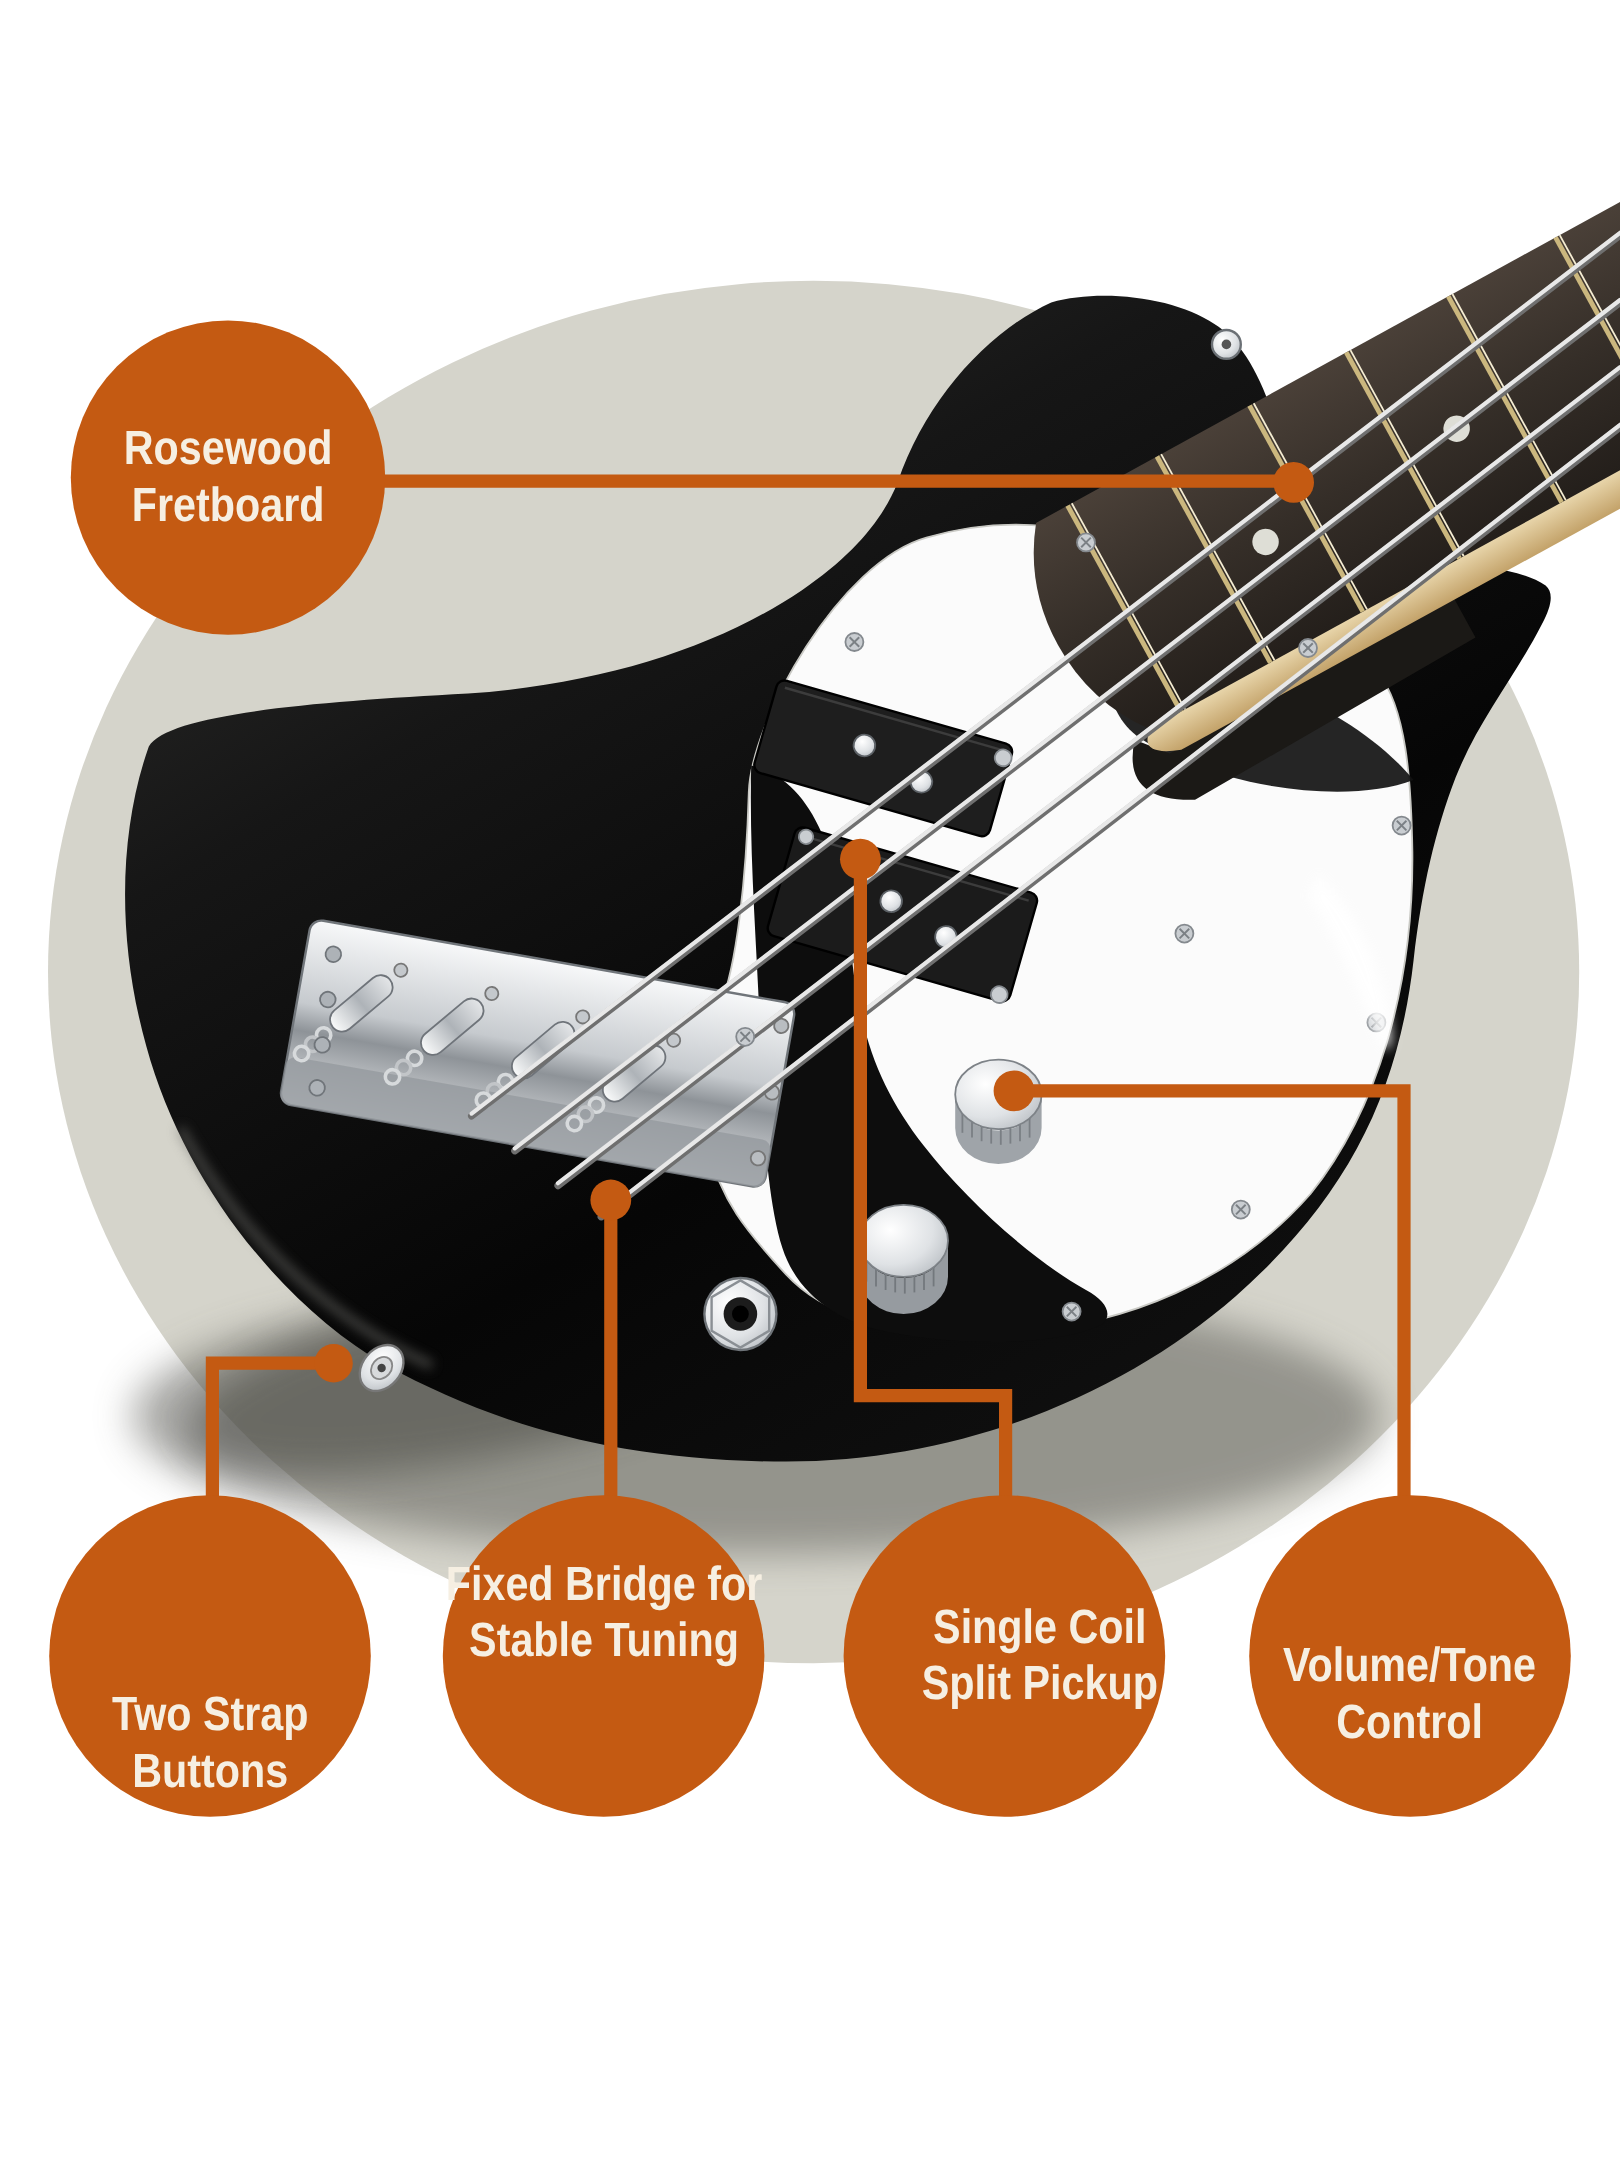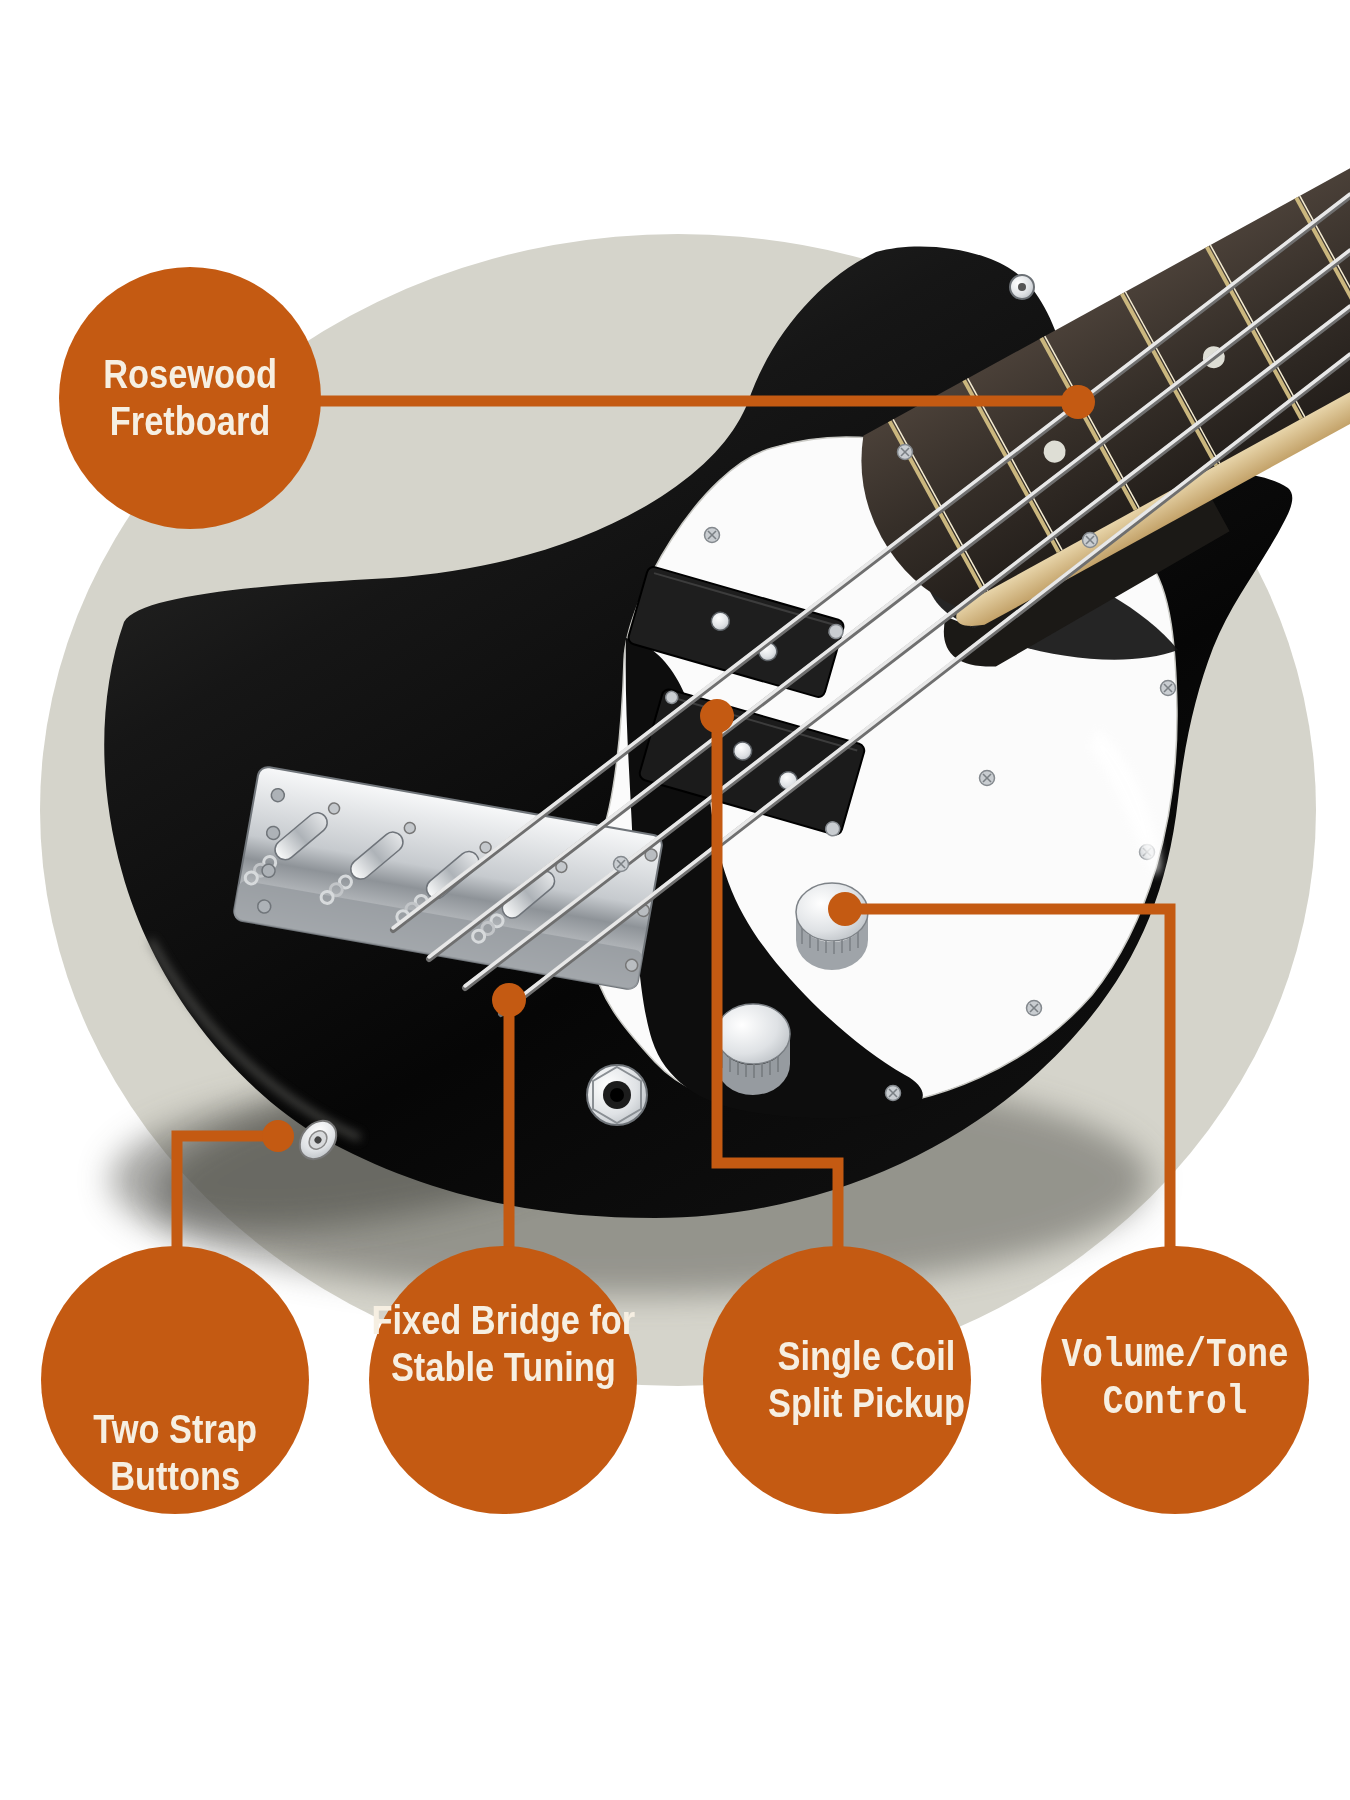--- a/index.html
+++ b/index.html
@@ -313,19 +313,19 @@
       <span>Fixed Bridge for</span>
       <span>Stable Tuning</span>
     </div>
   </div>
   <div class="callout-label" style="left:732px;top:1246px;width:268px;height:268px;">
     <div class="callout-text">
       <span>Single Coil</span>
       <span>Split Pickup</span>
     </div>
   </div>
-  <div class="callout-label" style="left:1041px;top:1245px;width:268px;height:268px;font-family:Liberation Mono, monospace;">
+  <div class="callout-label" style="left:1041px;top:1278px;width:268px;height:268px;">
     <div class="callout-text">
       <span>Volume/Tone</span>
       <span>Control</span>
     </div>
   </div>
 </div>
 
 </body></html>

